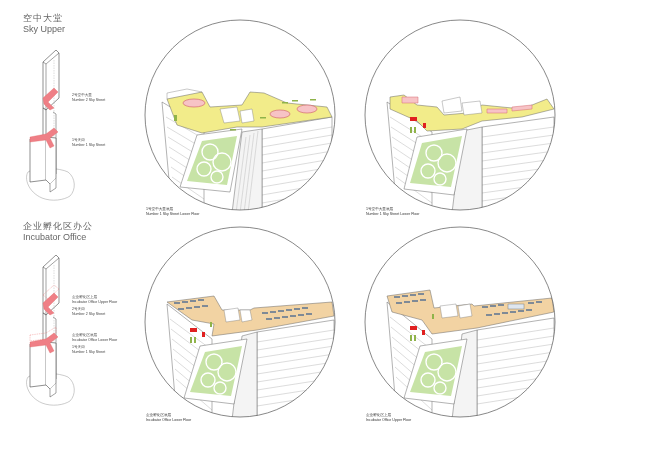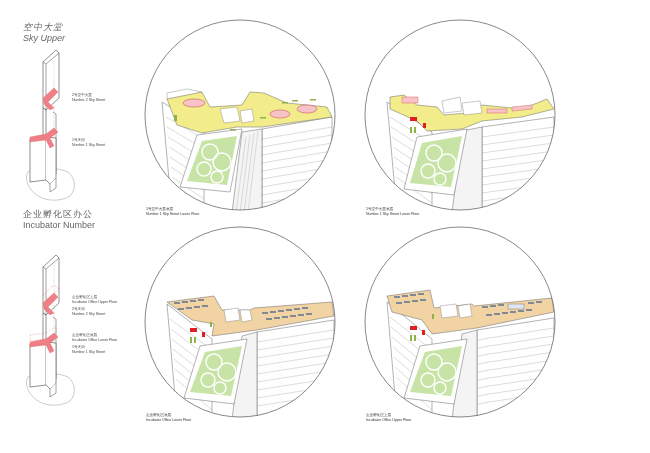--- a/index.html
+++ b/index.html
@@ -8,21 +8,21 @@
   .section-title .cn { letter-spacing: 1px; }
   .tower { position: absolute; }
   .lbl { position: absolute; font-size: 3.6px; line-height: 4.6px; color: #444; white-space: nowrap; }
   .circle-wrap { position: absolute; width: 196px; height: 196px; }
   .circle-wrap svg { width: 196px; height: 196px; display: block; }
   .caption { position: absolute; font-size: 3.6px; line-height: 4.6px; color: #333; white-space: nowrap; }
 </style>
 </head>
 <body>
 
-<div class="section-title" style="top:22px;font-style:italic;">
+<div class="section-title" style="top:13px;">
   <div class="cn">空中大堂</div>
   <div>Sky Upper</div>
 </div>
 
 <svg class="tower" style="left:20px;top:50px;" width="60" height="170" viewBox="0 0 60 170">
 
   <path d="M8,122 C4,128 8,142 22,148 C32,152 44,150 50,146 C56,140 56,128 48,122 C40,118 16,116 8,122 Z" fill="none" stroke="#999" stroke-width="0.5"></path>
 
   <path d="M23,12 L36,0 L39,3 L39,48 L26,60 L23,58 Z" fill="#fff" stroke="#444" stroke-width="0.6"></path>
   <path d="M23,12 L26,14 L26,60" fill="none" stroke="#444" stroke-width="0.5"></path>
@@ -183,23 +183,23 @@
         </g>
     </g>
     <circle cx="98" cy="98" r="95" fill="none" stroke="#555" stroke-width="0.7"></circle>
   </svg>
 </div>
 <div class="caption" style="left:366px;top:207px;">
   <div>1号空中大堂底层</div>
   <div>Number 1 Sky Street Lower Floor</div>
 </div>
 
-<div class="section-title" style="top:209px;">
+<div class="section-title" style="top:221px;">
   <div class="cn">企业孵化区办公</div>
-  <div>Incubator Number</div>
+  <div>Incubator Office</div>
 </div>
 
 <svg class="tower" style="left:20px;top:255px;" width="60" height="170" viewBox="0 0 60 170">
   <path d="M8,122 C4,128 8,142 22,148 C32,152 44,150 50,146 C56,140 56,128 48,122 C40,118 16,116 8,122 Z" fill="none" stroke="#999" stroke-width="0.5"></path>
   <path d="M23,12 L36,0 L39,3 L39,48 L26,60 L23,58 Z" fill="#fff" stroke="#444" stroke-width="0.6"></path>
   <path d="M23,12 L26,14 L26,60" fill="none" stroke="#444" stroke-width="0.5"></path>
   <path d="M26,14 L39,3" fill="none" stroke="#444" stroke-width="0.5"></path>
   <path d="M23,58 L26,60 L26,112 L23,110 Z" fill="#fff" stroke="#444" stroke-width="0.6"></path>
   <path d="M33,62 L36,64 L36,124" fill="none" stroke="#444" stroke-width="0.5"></path>
   <line x1="34" y1="10" x2="34" y2="120" stroke="#aaa" stroke-width="0.4" stroke-dasharray="1.5,1"></line>

